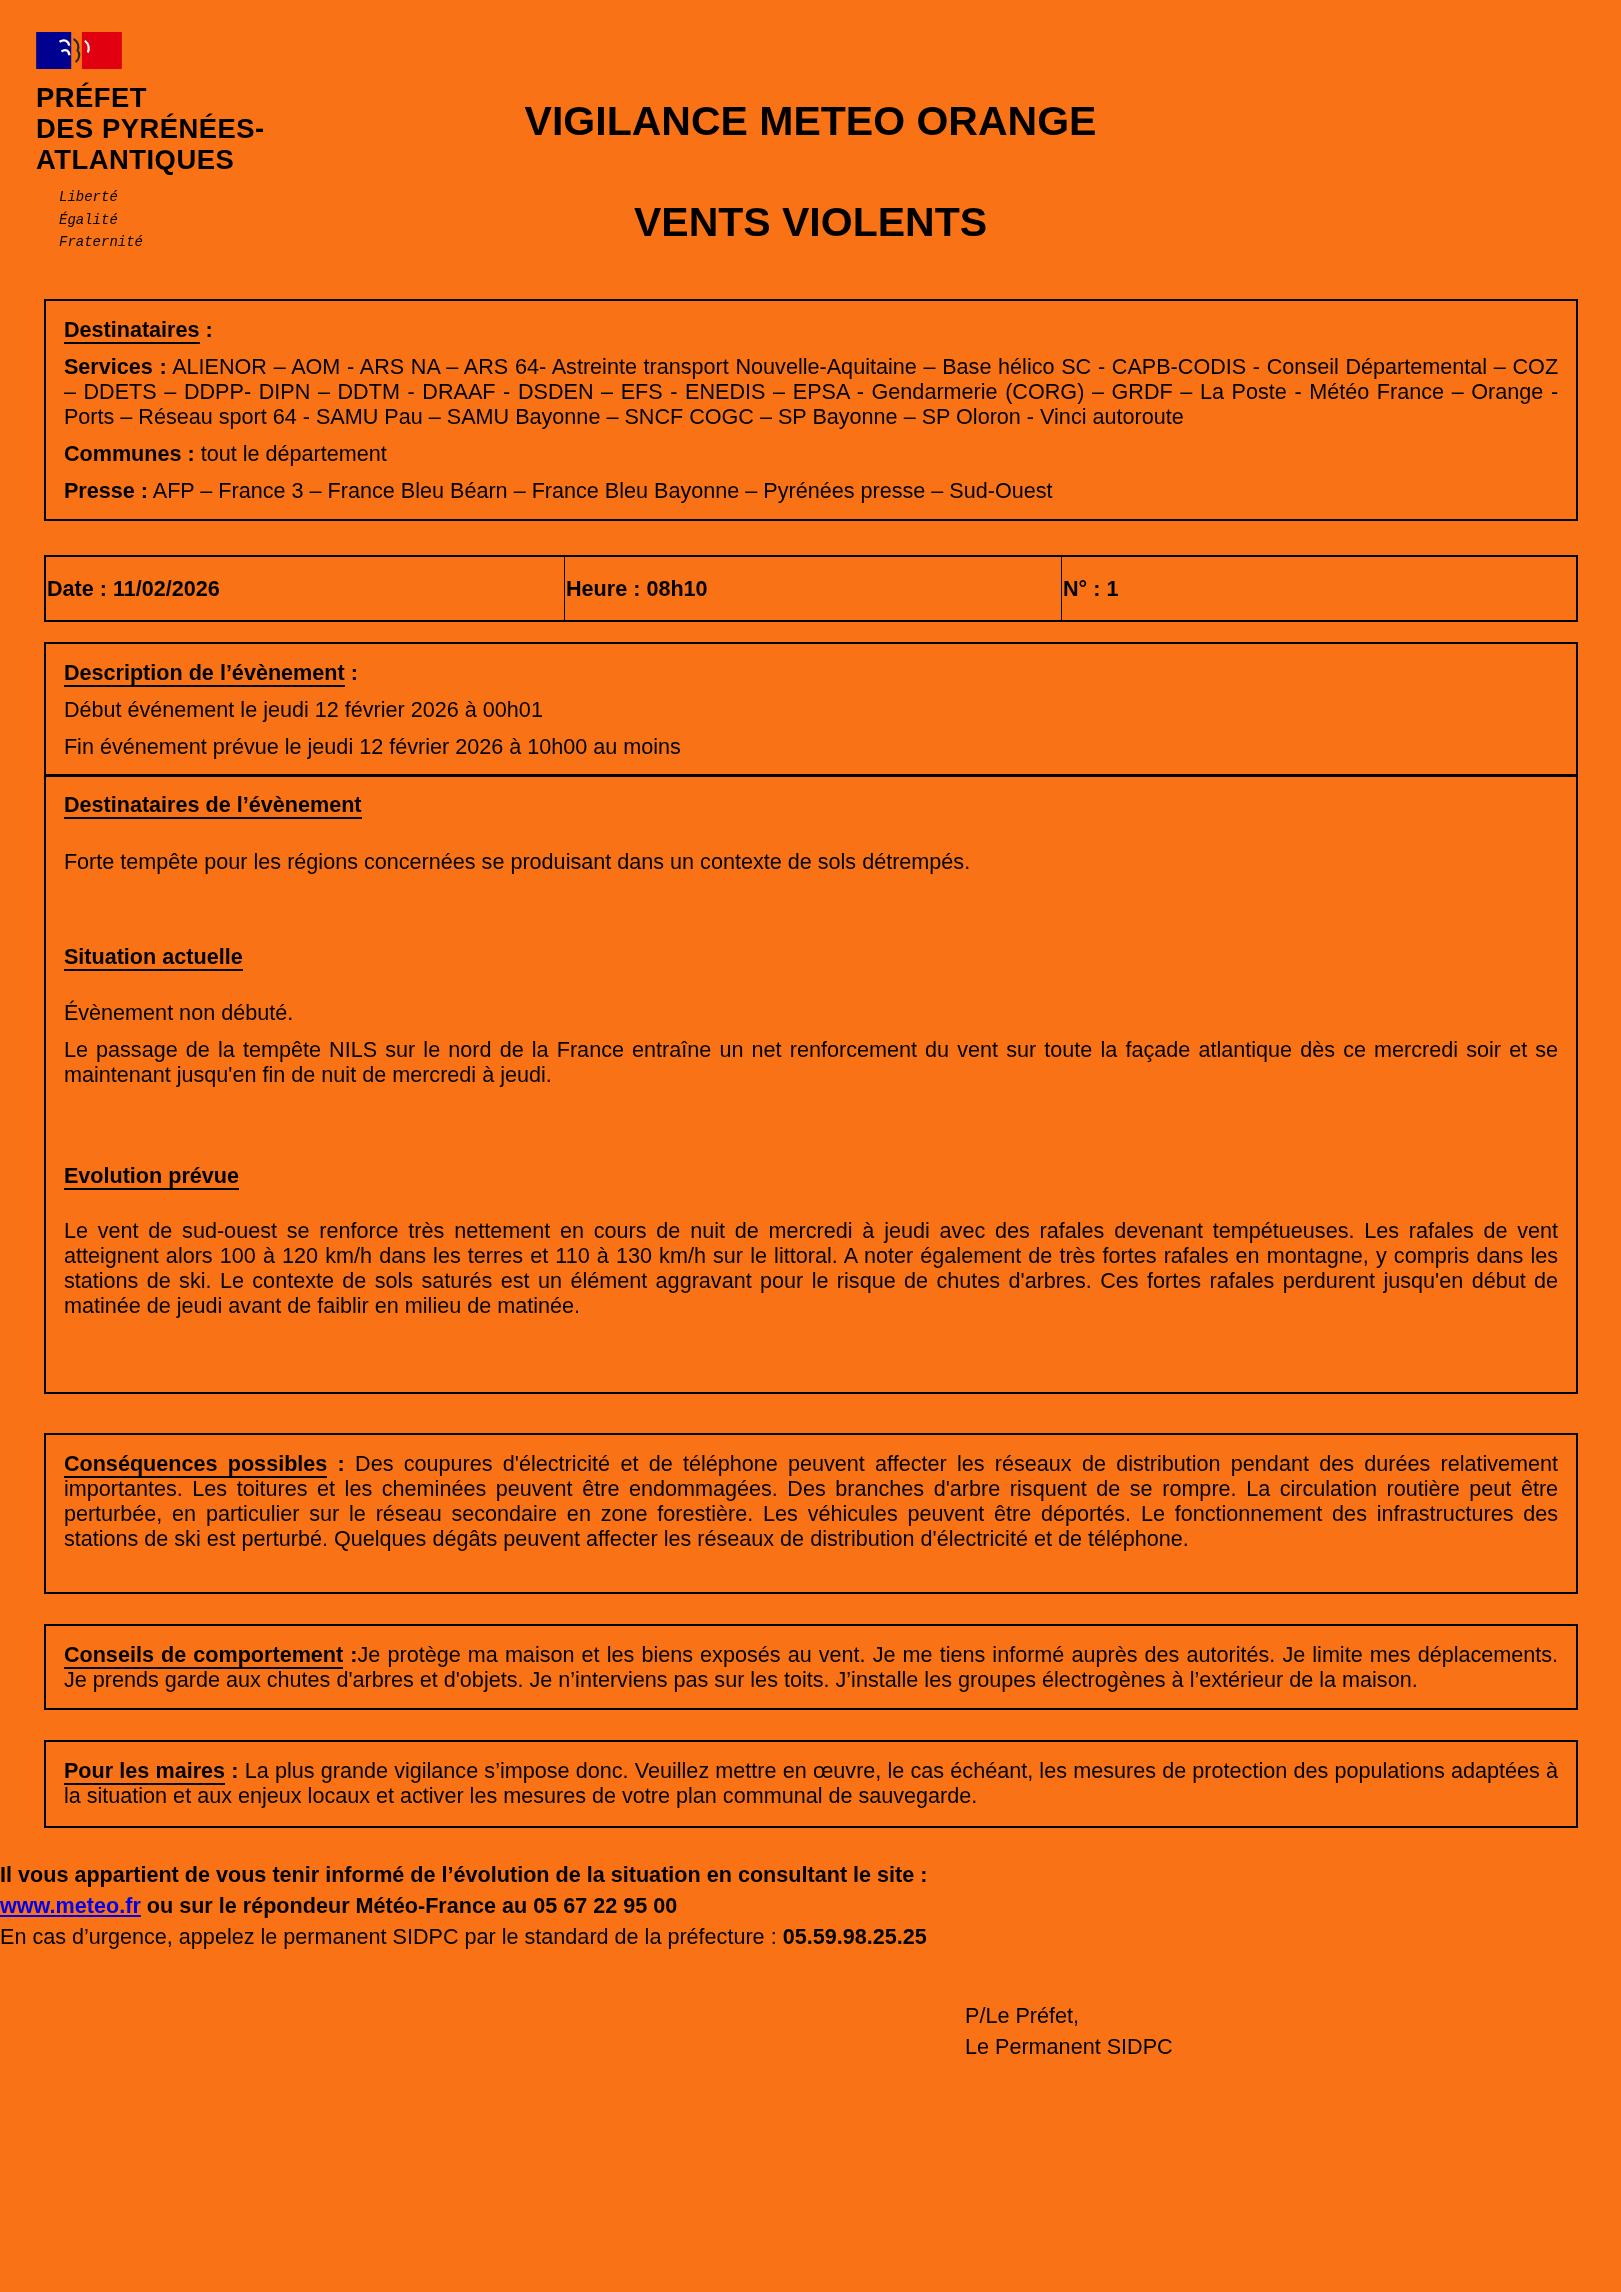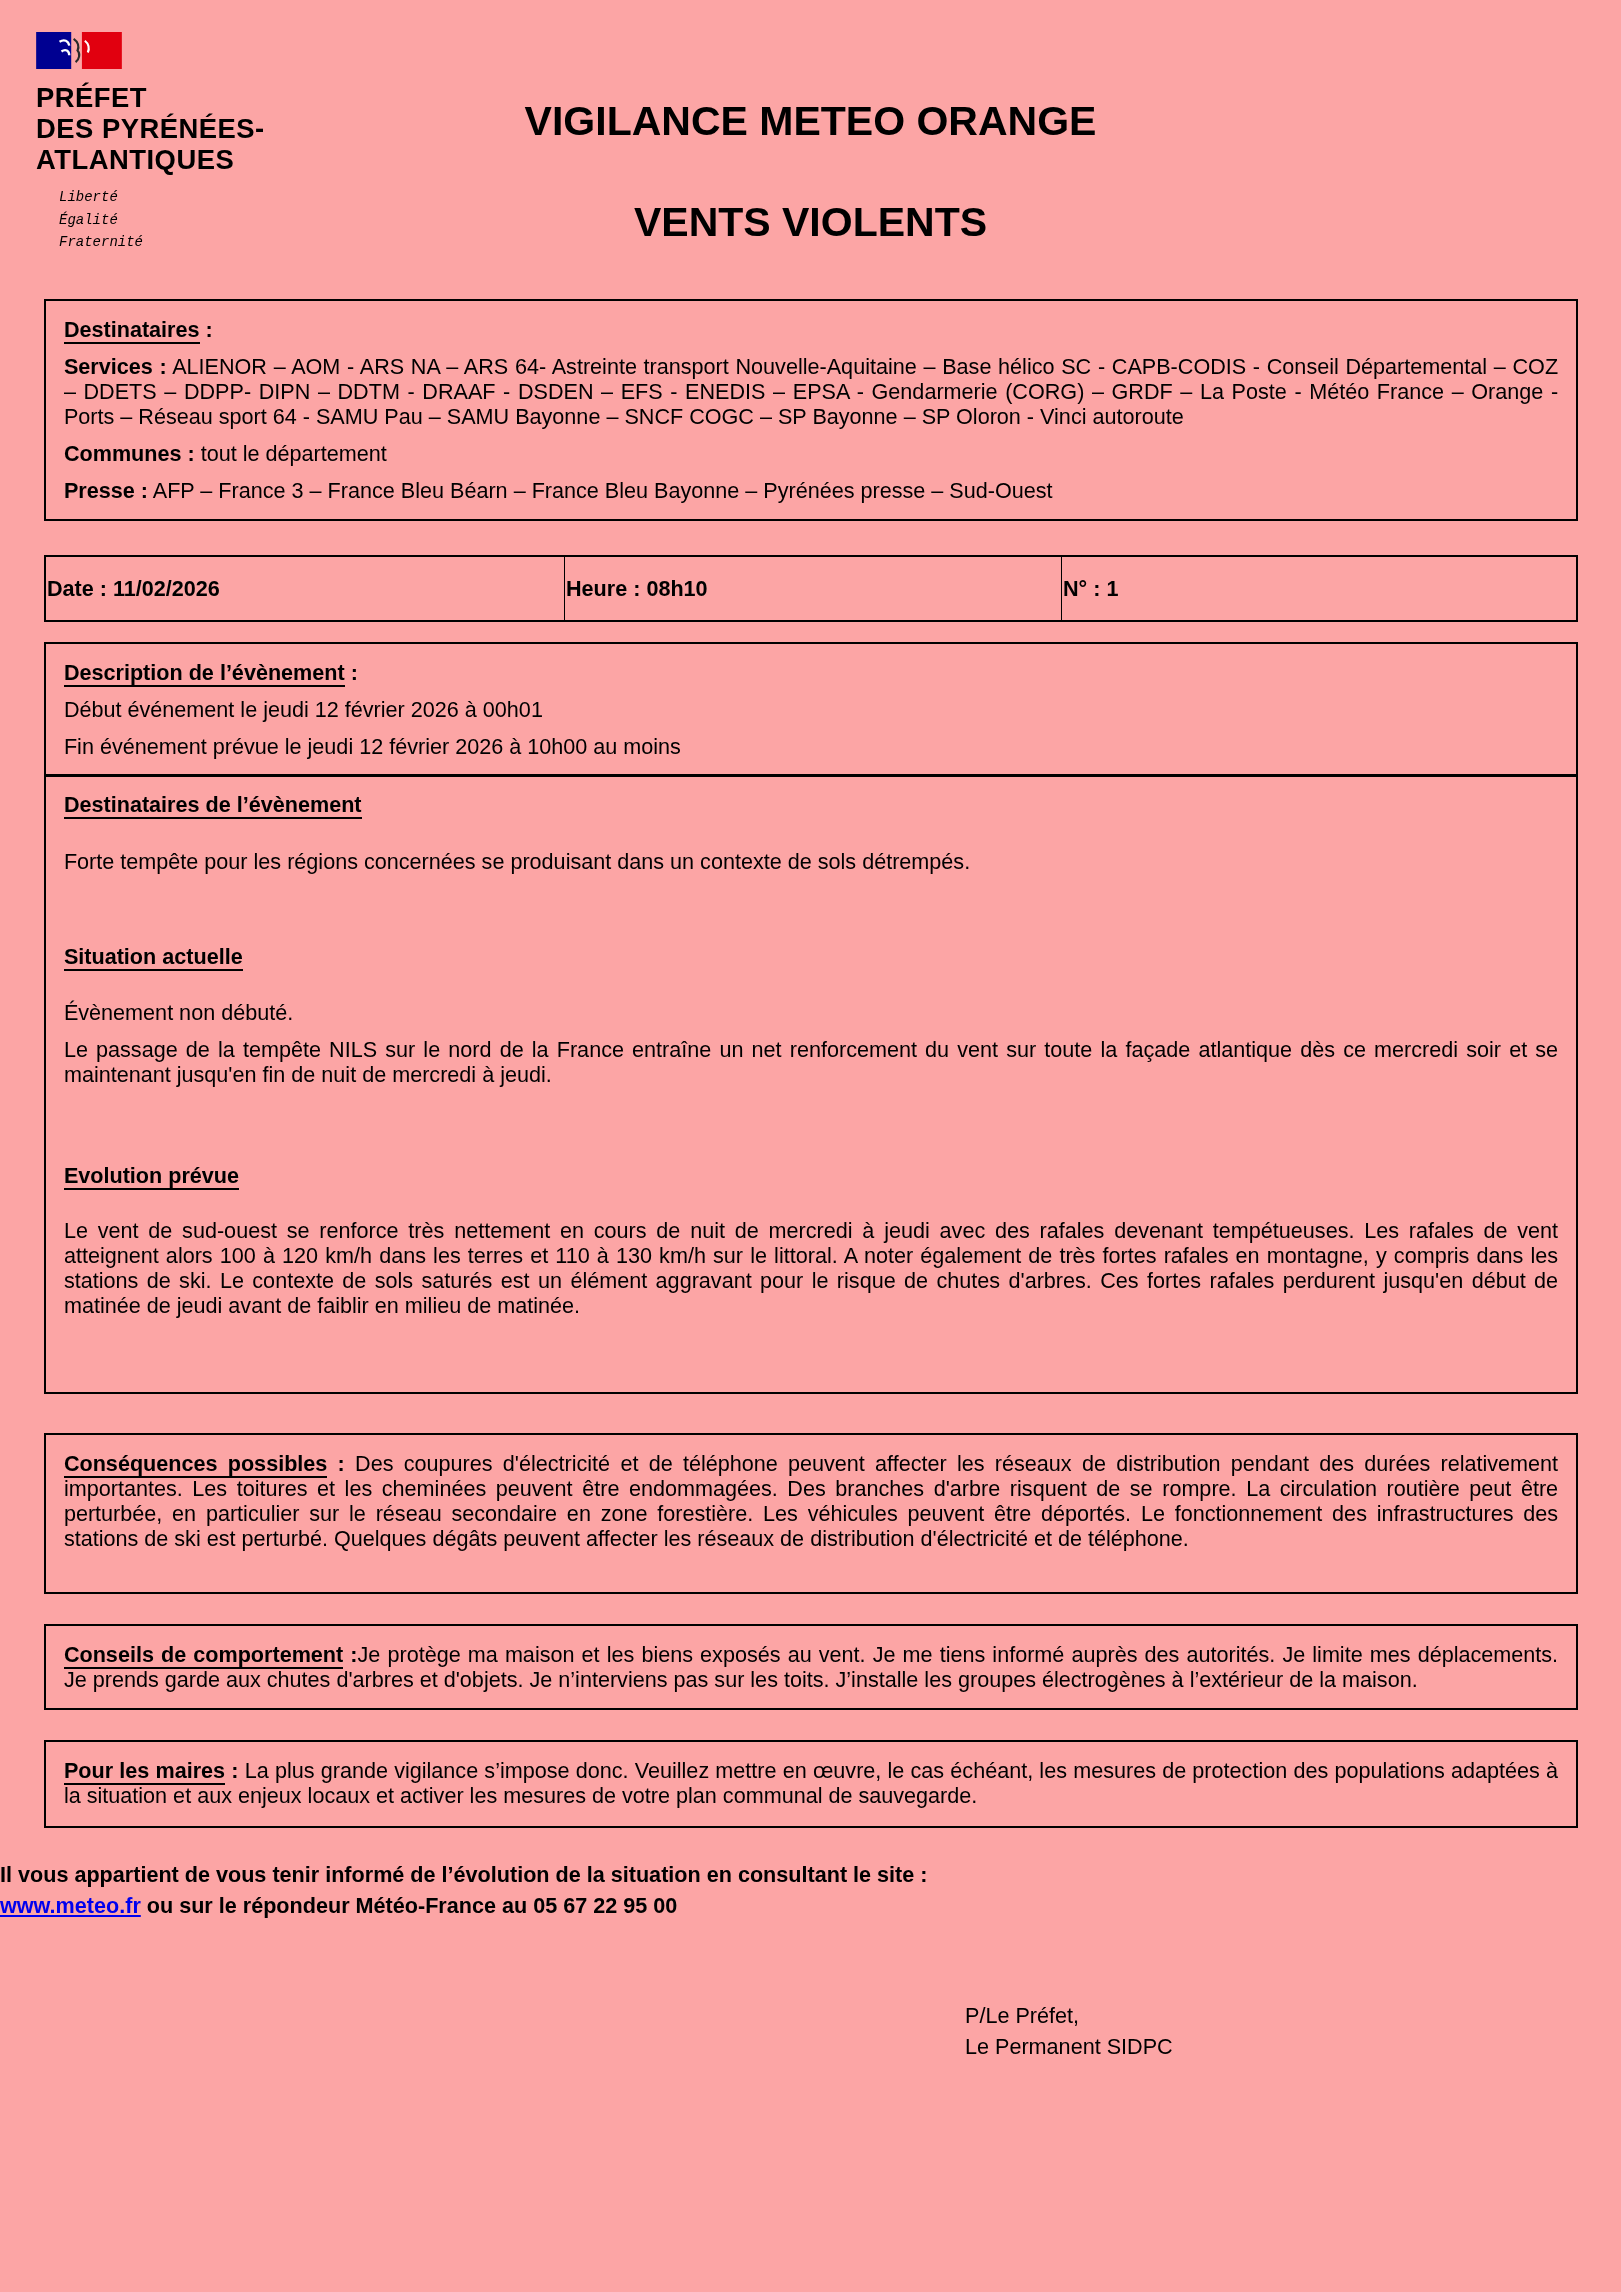--- a/index.html
+++ b/index.html
@@ -1,19 +1,19 @@
 <!DOCTYPE html>
 <html><head>
 <meta charset="utf-8">
 <style>
   html,body{margin:0;padding:0;background:#888;}
   .page{
     position:relative;
     width:1621px;height:2293px;
-    background:#fca5a5;
+    background:#f97316;
     font-family:"Liberation Sans","DejaVu Sans",sans-serif;
     font-size:21.6px;line-height:25px;color:#000;
     overflow:hidden;
   }
   
   .flag{position:absolute;left:36px;top:32px;}
   .brand{
     position:absolute;left:36px;top:82px;
     font-weight:bold;font-size:27.4px;line-height:31px;letter-spacing:0.5px;
   }
@@ -138,20 +138,21 @@
     <p class="just"><b class="u">Pour les maires</b><b> : </b><span>La plus grande vigilance s’impose donc. Veuillez mettre en œuvre, le cas échéant, les mesures de protection des populations adaptées à la situation et aux enjeux locaux et activer les mesures de votre plan communal de sauvegarde.</span></p>
   </div>
 
   <div class="box just" id="box-conseils">
     <p class="just"><b class="u">Conseils de comportement</b><b> :</b><span>Je protège ma maison et les biens exposés au vent. Je me tiens informé auprès des autorités. Je limite mes déplacements. Je prends garde aux chutes d'arbres et d'objets. Je n’interviens pas sur les toits. J’installe les groupes électrogènes à l’extérieur de la maison.</span></p>
   </div>
 
   <div id="footer">
     <div class="b1">Il vous appartient de vous tenir informé de l’évolution de la situation en consultant le site :</div>
     <div><a class="link">www.meteo.fr</a><b> ou sur le répondeur Météo-France au 05 67 22 95 00</b></div>
+    <div><span>En cas d’urgence, appelez le permanent SIDPC par le standard de la préfecture : </span><b>05.59.98.25.25</b></div>
   </div>
 
   <div id="signature">
     <div>P/Le Préfet,</div>
     <div>Le Permanent SIDPC</div>
   </div>
 
 </div>
 
 

